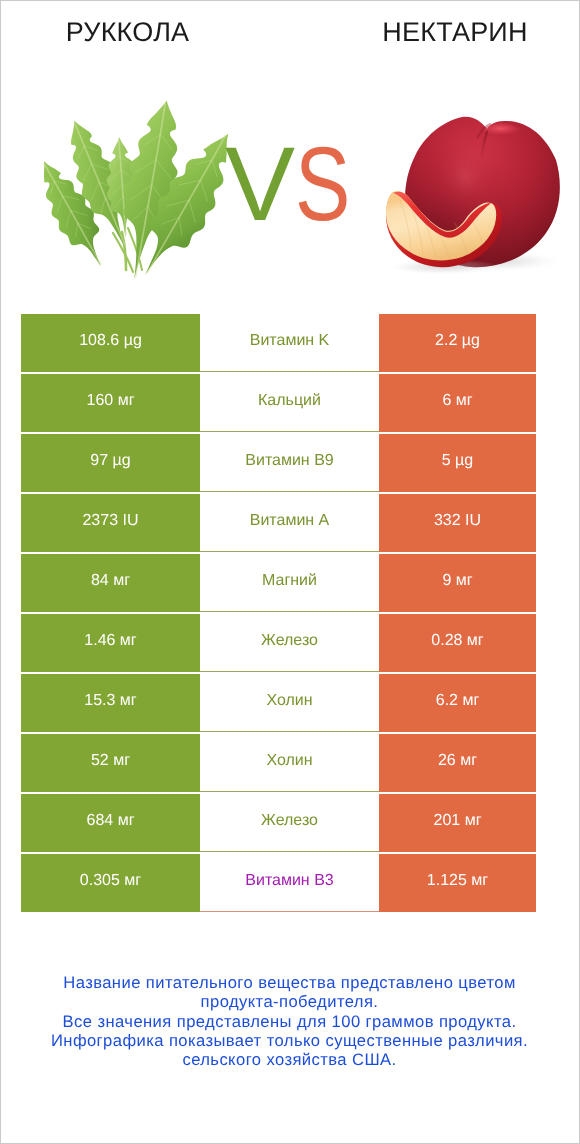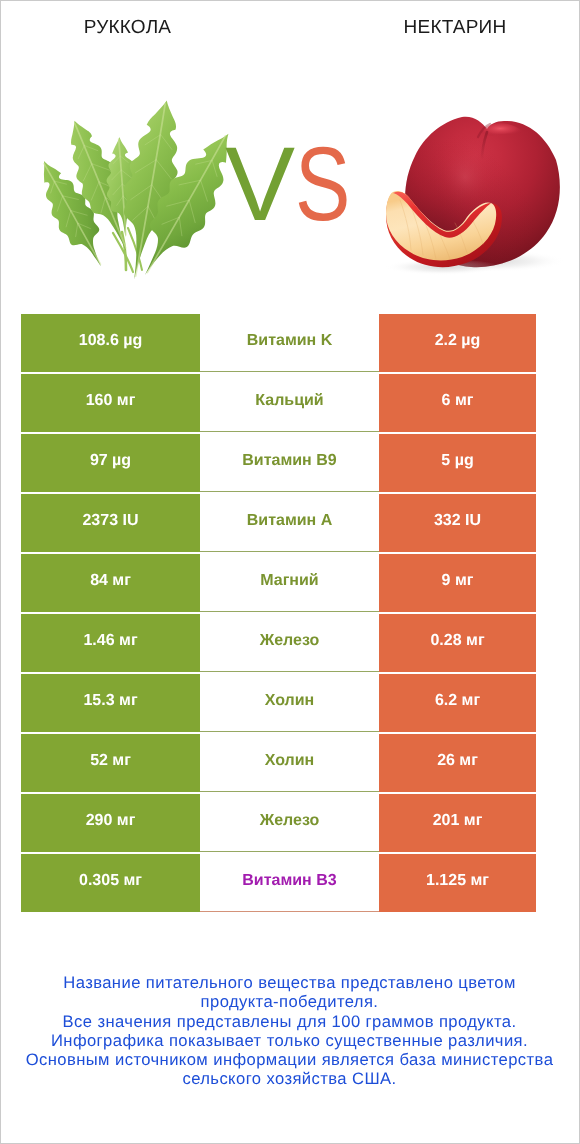--- a/index.html
+++ b/index.html
@@ -18,21 +18,21 @@
   }
   .page { position: relative; width: 580px; height: 1144px; background:#fff; overflow: hidden; }
   .page-border { position: absolute; left: 0; top: 0; width: 580px; height: 1144px;
                  box-sizing: border-box; border: 1px solid #cacaca; pointer-events: none; z-index: 9; }
 
   
   .hdr { position: absolute; top: 0; left: 0; width: 580px; height: 290px; }
   .hdr-title {
     position: absolute;
     top: 17px;
-    font-size: 19px;
+    font-size: 27px;
     font-weight: 400;
     color: #1b1b1b;
     letter-spacing: .2px;
     text-align: center;
     white-space: nowrap;
   }
   .hdr-title.left  { left: 0;   width: 255px; }
   .hdr-title.right { left: 325px; width: 260px; }
 
   .art { position: absolute; left: 0; top: 0; }
@@ -56,21 +56,21 @@
     width: 537px;
   }
   .row { display: flex; height: 58px; margin-bottom: 2px; }
   .row:last-child { margin-bottom: 0; }
 
   .cell {
     display: flex;
     align-items: center;
     justify-content: center;
     font-size: 16px;
-    font-weight: 700;
+    font-weight: 400;
     box-sizing: border-box;
     line-height: 1;
     padding-bottom: 4px;
   }
   .cell.left  { width: 179px; background: #82a633; color: #ffffff; }
   .cell.mid   { width: 179px; background: #ffffff; }
   .cell.right { width: 157px; background: #e16a43; color: #ffffff; }
 
   .cell.mid.win-green  { color: #7a9430; border-bottom: 1px solid #96a862; text-align: center; }
   .cell.mid.win-orange { color: #a21caf; border-bottom: 1px solid #d49279; }
@@ -329,33 +329,32 @@
         <div class="cell left">15.3 мг</div>
         <div class="cell mid win-green">Холин</div>
         <div class="cell right">6.2 мг</div>
       </div>
       <div class="row">
         <div class="cell left">52 мг</div>
         <div class="cell mid win-green">Холин</div>
         <div class="cell right">26 мг</div>
       </div>
       <div class="row">
-        <div class="cell left">290 мг</div>
+        <div class="cell left">684 мг</div>
         <div class="cell mid win-green">Железо</div>
         <div class="cell right">201 мг</div>
       </div>
       <div class="row">
         <div class="cell left">0.305 мг</div>
         <div class="cell mid win-orange">Витамин B3</div>
         <div class="cell right">1.125 мг</div>
       </div>
     </div>
 
   <div class="foot">
       <div>Название питательного вещества представлено цветом</div>
       <div>продукта-победителя.</div>
       <div>Все значения представлены для 100 граммов продукта.</div>
       <div>Инфографика показывает только существенные различия.</div>
-      <div>Основным источником информации является база министерства</div>
       <div>сельского хозяйства США.</div>
     </div>
 
 </div>
 
 </body></html>

